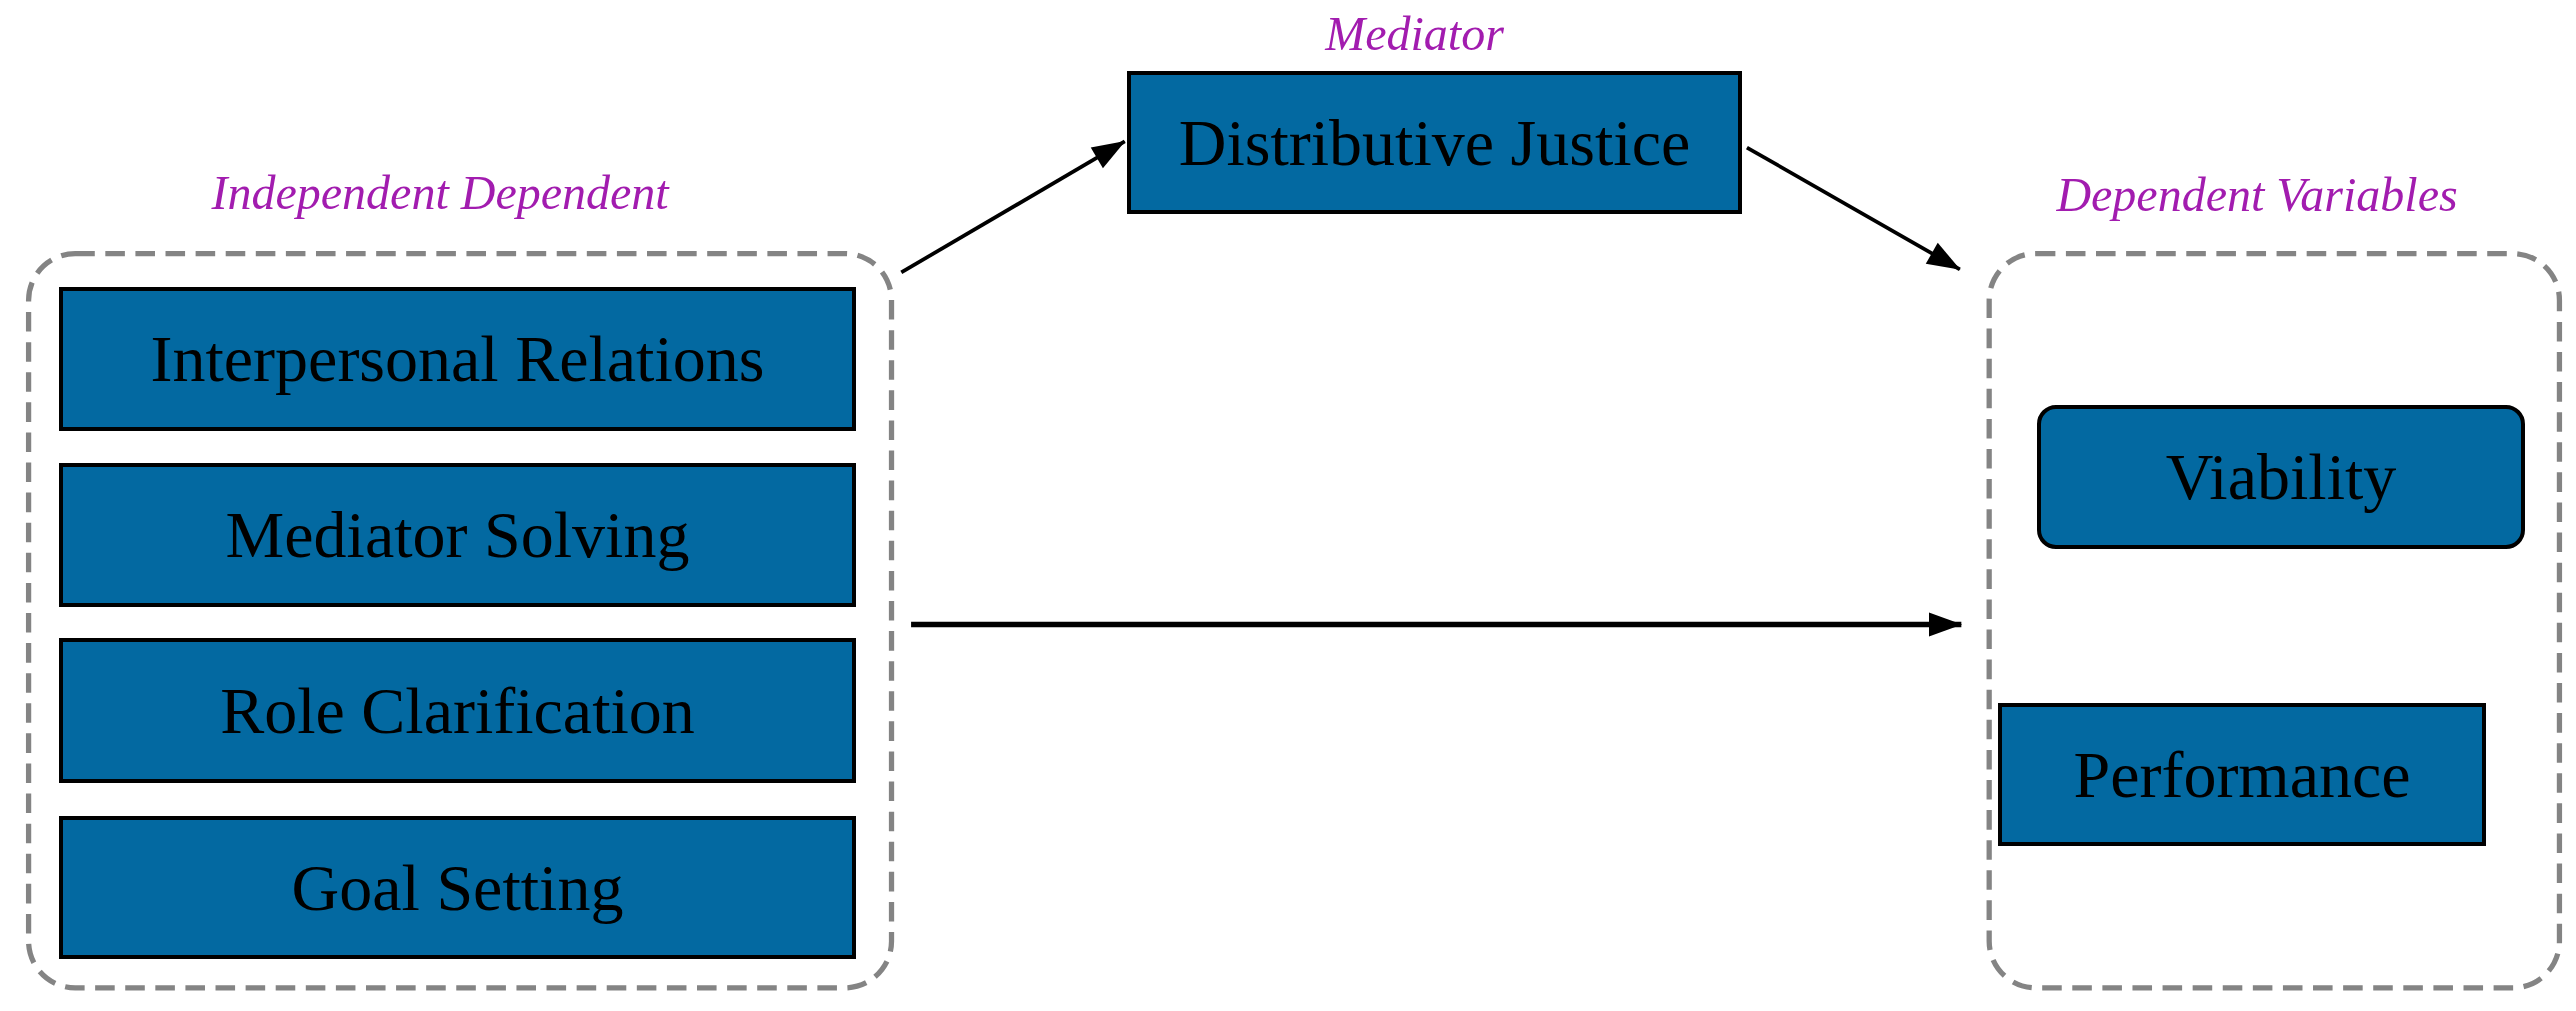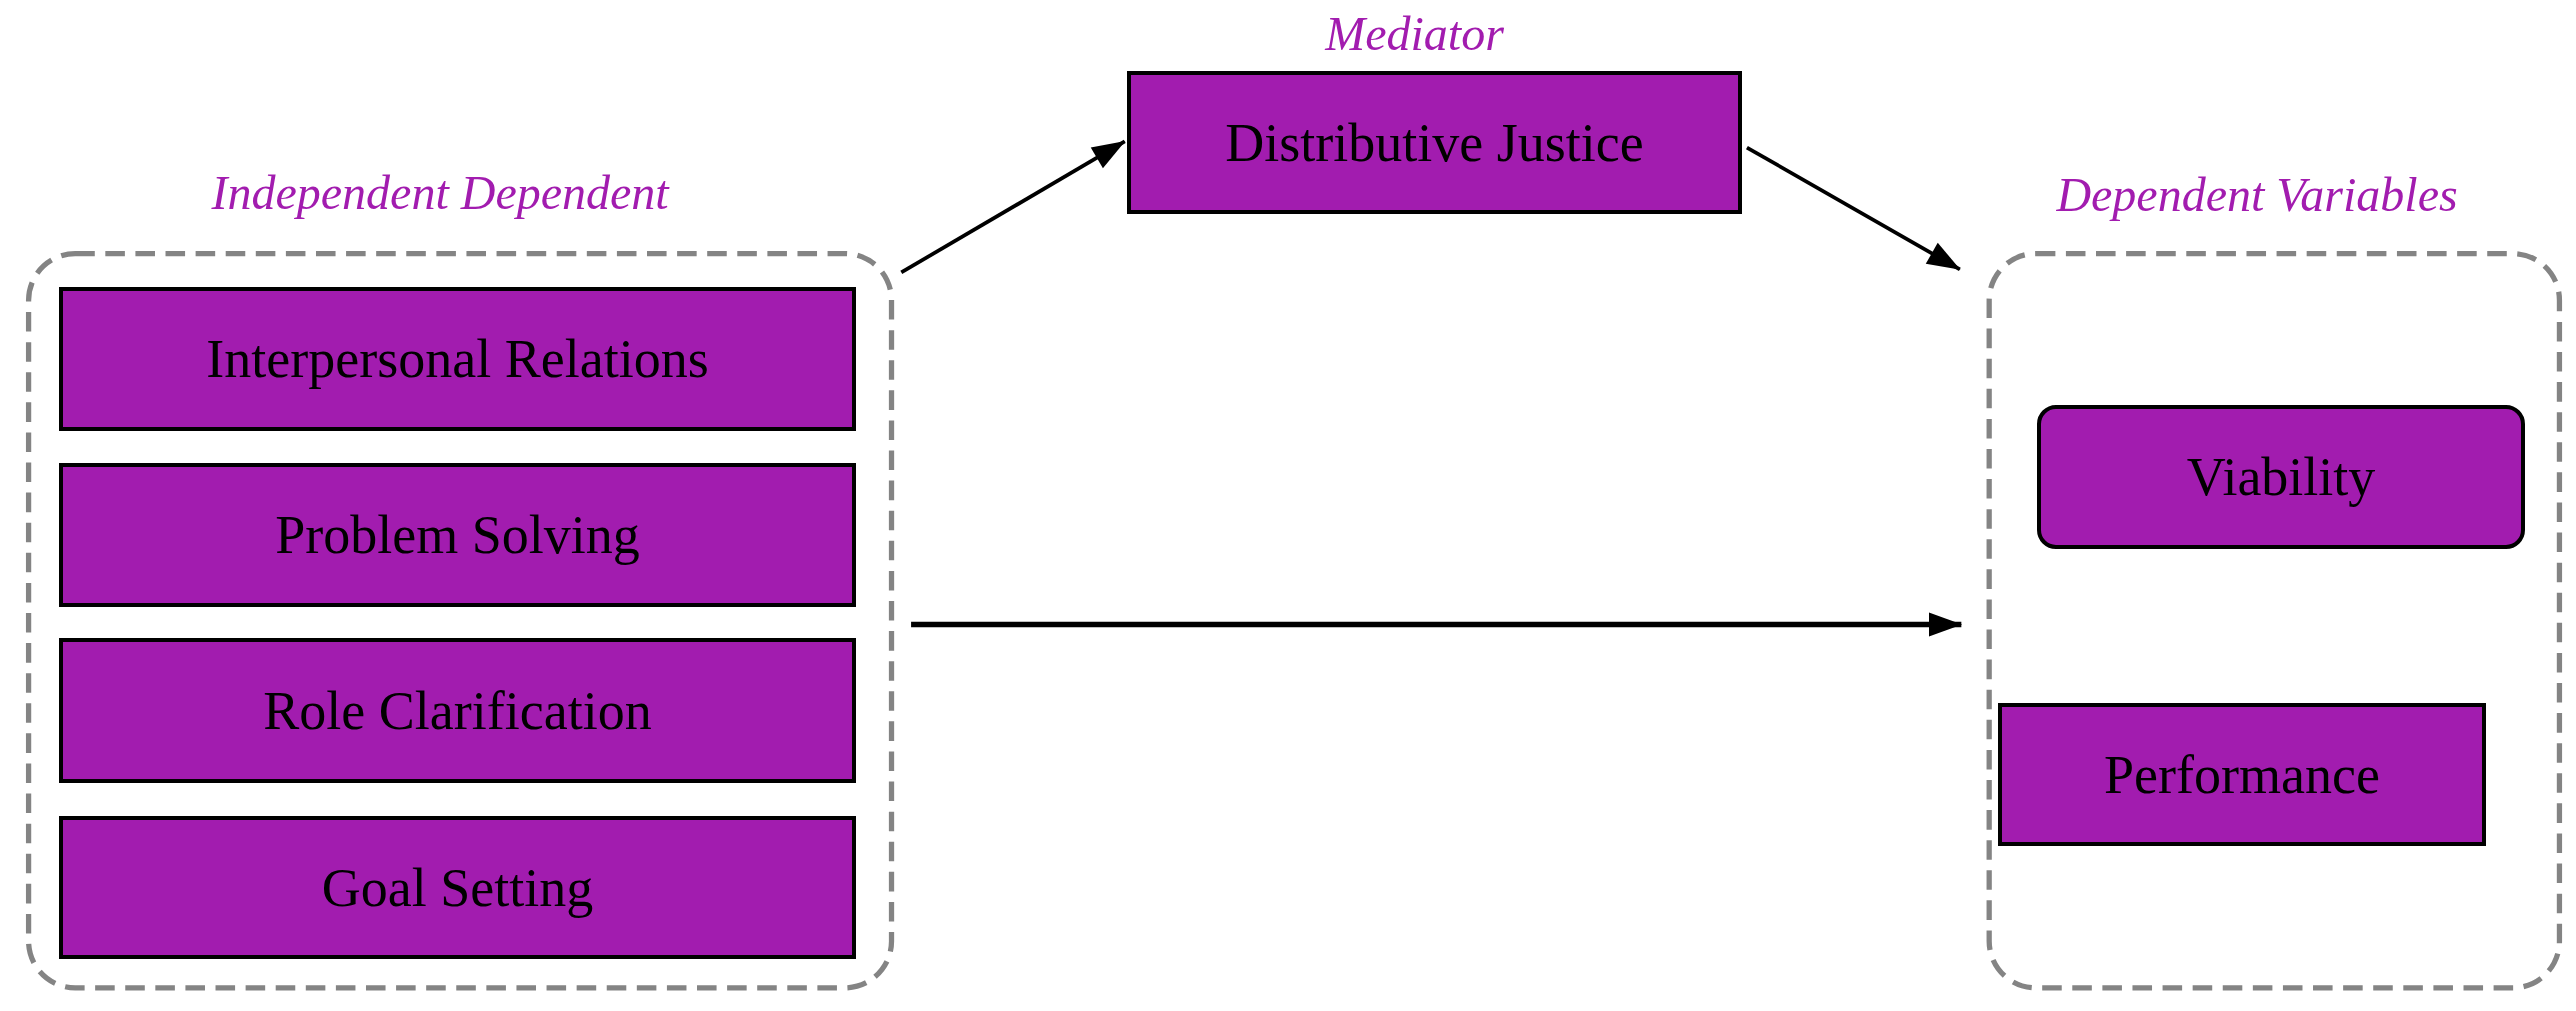--- a/index.html
+++ b/index.html
@@ -29,25 +29,25 @@
     font-size: 48px;
     line-height: 1.1;
     text-align: center;
     white-space: nowrap;
     color: #a21caf;
   }
   .node-box {
     position: absolute;
     box-sizing: border-box;
     border: 4.5px solid #000000;
-    background: #a21caf;
+    background: #0369a1;
     display: flex;
     align-items: center;
     justify-content: center;
-    font-size: 54px;
+    font-size: 66px;
     line-height: 1;
     text-align: left;
     white-space: nowrap;
   }
   
   #label-independent { left: 22.6px;   top: 167px; width: 835px; }
   #label-mediator    { left: 1106px; top: 7.5px;  width: 617px;  }
   #label-dependent   { left: 1956px; top: 169px; width: 602px;  }
 
   
@@ -83,21 +83,21 @@
     <line x1="1211" y1="830" x2="2607" y2="830" stroke="#000000" stroke-width="7" marker-end="url(#arrowhead)"></line>
   </svg>
 
   <div class="group-label" id="label-independent">Independent Dependent</div>
   <div class="group-label" id="label-mediator">Mediator</div>
   <div class="group-label" id="label-dependent">Dependent Variables</div>
 
   <div class="node-box" id="box-distributive-justice">Distributive Justice</div>
 
   <div class="node-box" id="box-interpersonal-relations">Interpersonal Relations</div>
-  <div class="node-box" id="box-problem-solving">Problem Solving</div>
+  <div class="node-box" id="box-problem-solving">Mediator Solving</div>
   <div class="node-box" id="box-role-clarification">Role Clarification</div>
   <div class="node-box" id="box-goal-setting">Goal Setting</div>
 
   <div class="node-box" id="box-viability">Viability</div>
   <div class="node-box" id="box-performance">Performance</div>
 
 </div>
 
 
 </body></html>

